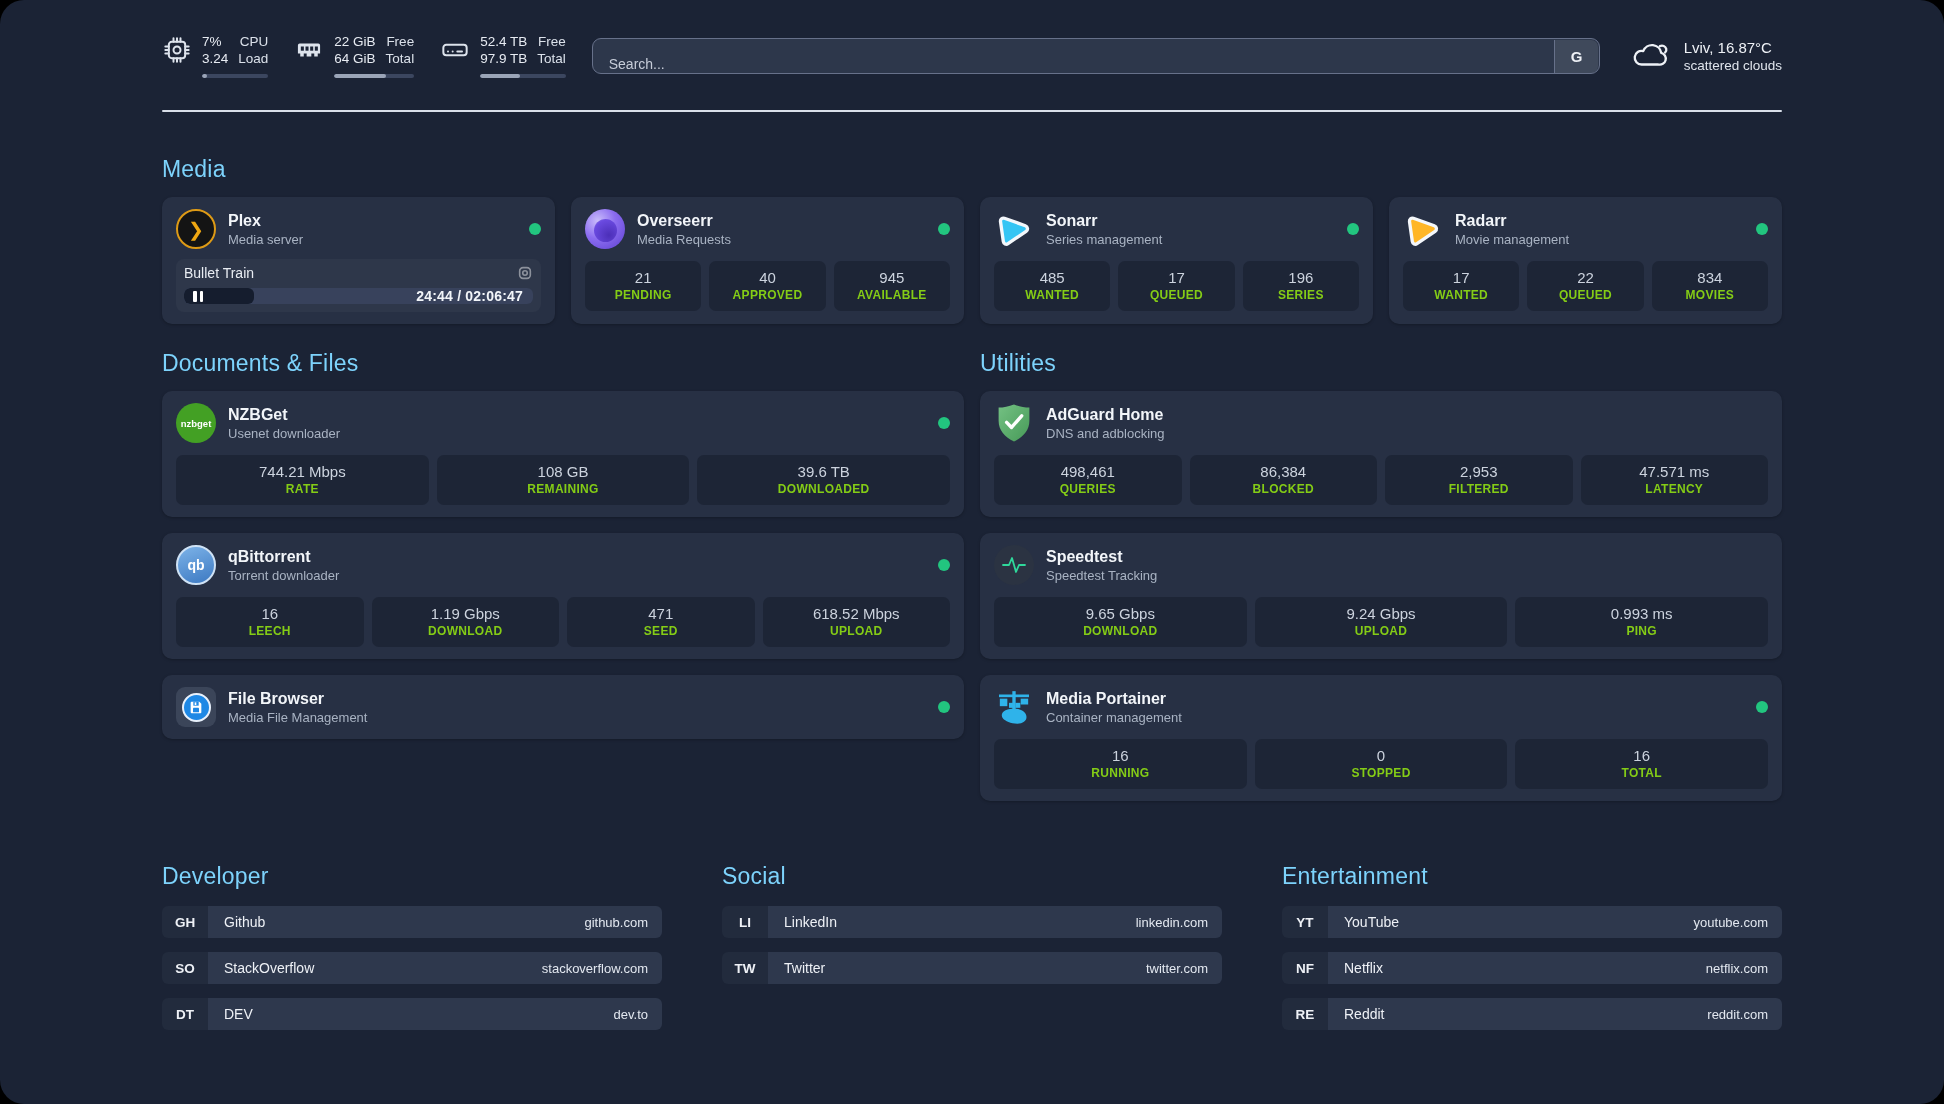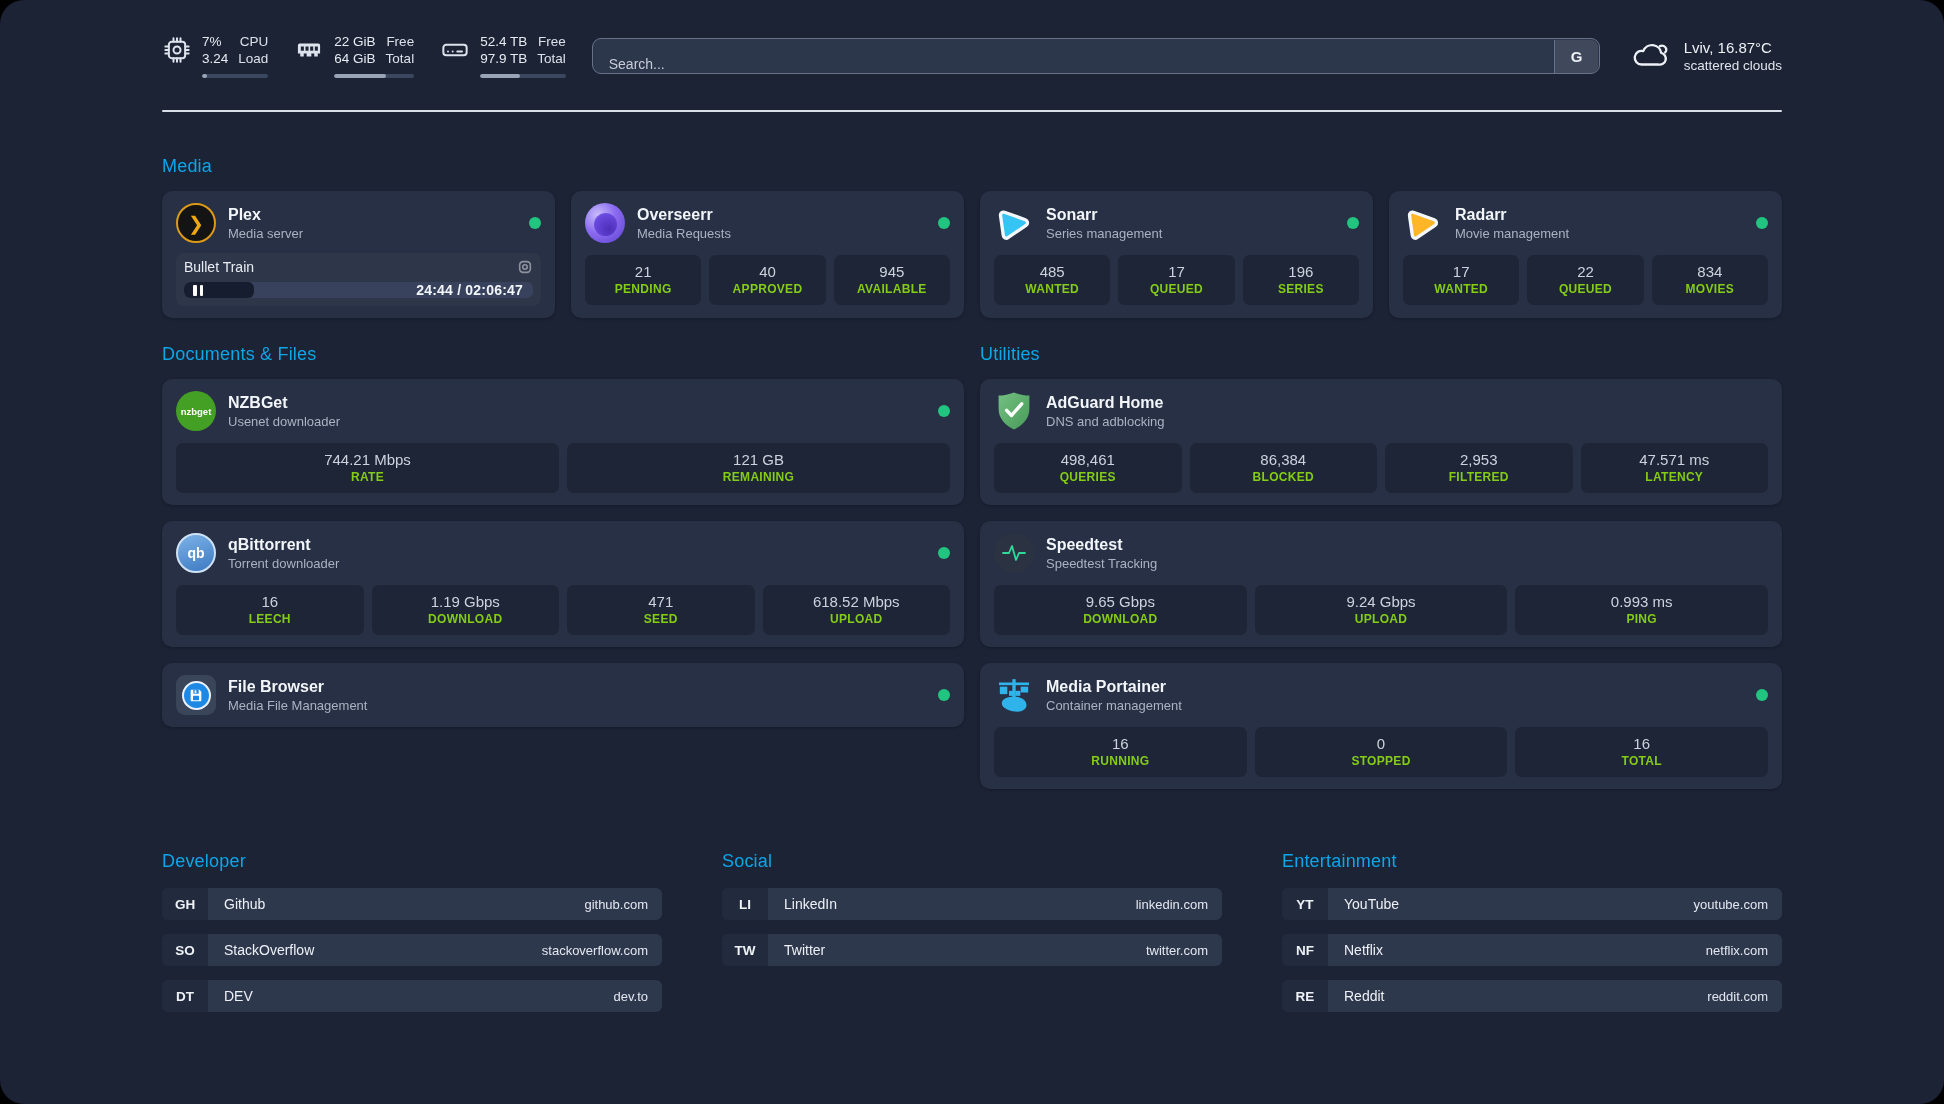--- a/index.html
+++ b/index.html
@@ -39,21 +39,21 @@
     color:#eef1f6; font-size:15px; font-weight:bold; cursor:pointer;
   }
   .weather { display:flex; align-items:center; gap:12px; color:#eef1f6; }
   .weather .wtxt { display:flex; flex-direction:column; gap:2px; }
   .wloc { font-size:15px; }
   .wcond { font-size:13.5px; color:#dfe4ec; }
 
   .divider { margin:28px 0 0 0; height:2px; background:#d9dfe9; border-radius:1px; }
 
   
-  .h2 { color:#0ea5e9; font-size:18px; font-weight:500; letter-spacing:.2px; }
+  .h2 { color:#7dd3fc; font-size:23px; font-weight:500; letter-spacing:.2px; }
   .media-head { margin-top:44px; }
   .media-row { margin-top:14px; display:grid; grid-template-columns:repeat(4,1fr); gap:16px; }
 
   .card {
     background:#273044; border-radius:10px; padding:12px 14px; cursor:pointer;
     box-shadow:0 1px 3px rgba(0,0,0,.25);
   }
   .chead { display:flex; align-items:center; gap:12px; }
   .appic { width:40px; height:40px; flex:0 0 40px; display:flex; align-items:center; justify-content:center; }
   .ctxt { display:flex; flex-direction:column; gap:2px; }
@@ -342,22 +342,26 @@
               <div class="csub">Usenet downloader</div>
             </div>
             <span class="dot"></span>
           </div>
           <div class="stats">
             <div class="stat">
               <div class="stat-v">744.21 Mbps</div>
               <div class="stat-l">RATE</div>
             </div>
             <div class="stat">
-              <div class="stat-v">121 GB</div>
+              <div class="stat-v">108 GB</div>
               <div class="stat-l">REMAINING</div>
+            </div>
+            <div class="stat">
+              <div class="stat-v">39.6 TB</div>
+              <div class="stat-l">DOWNLOADED</div>
             </div>
           </div>
         </div>
 
         <div class="card">
           <div class="chead">
             <span class="appic">
                 <span class="ic-qb">qb</span>
               </span>
             <div class="ctxt">

